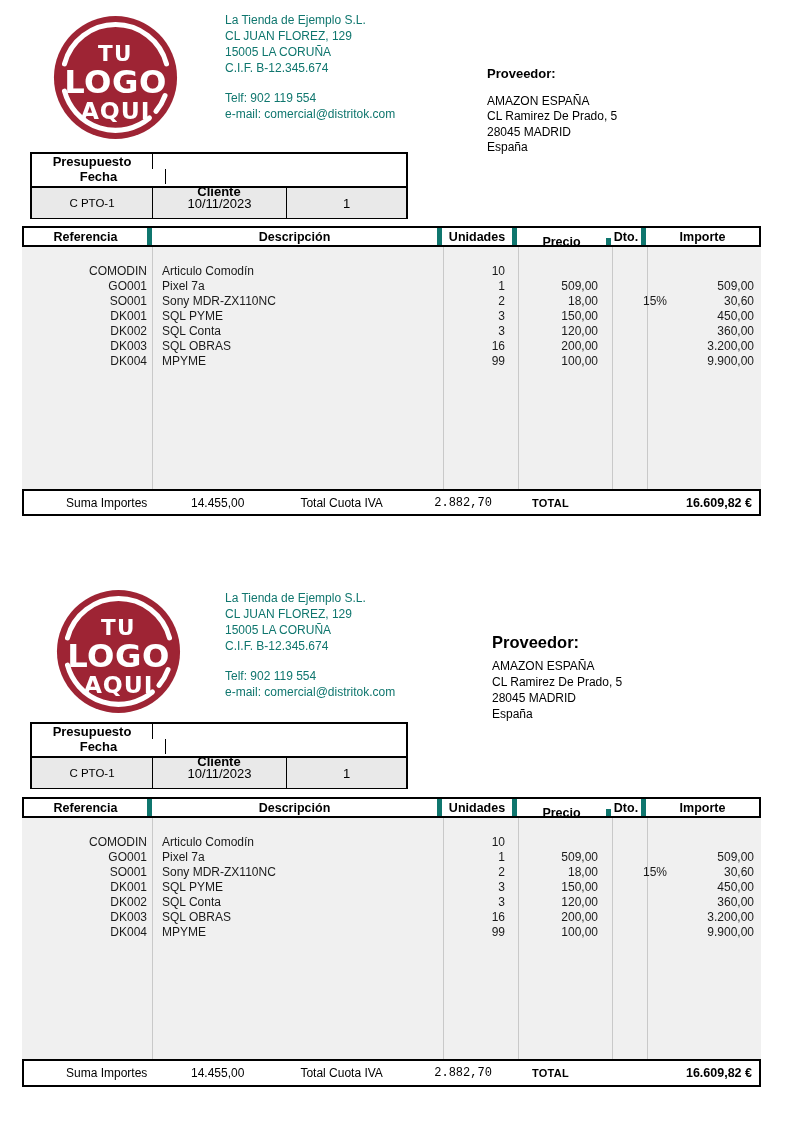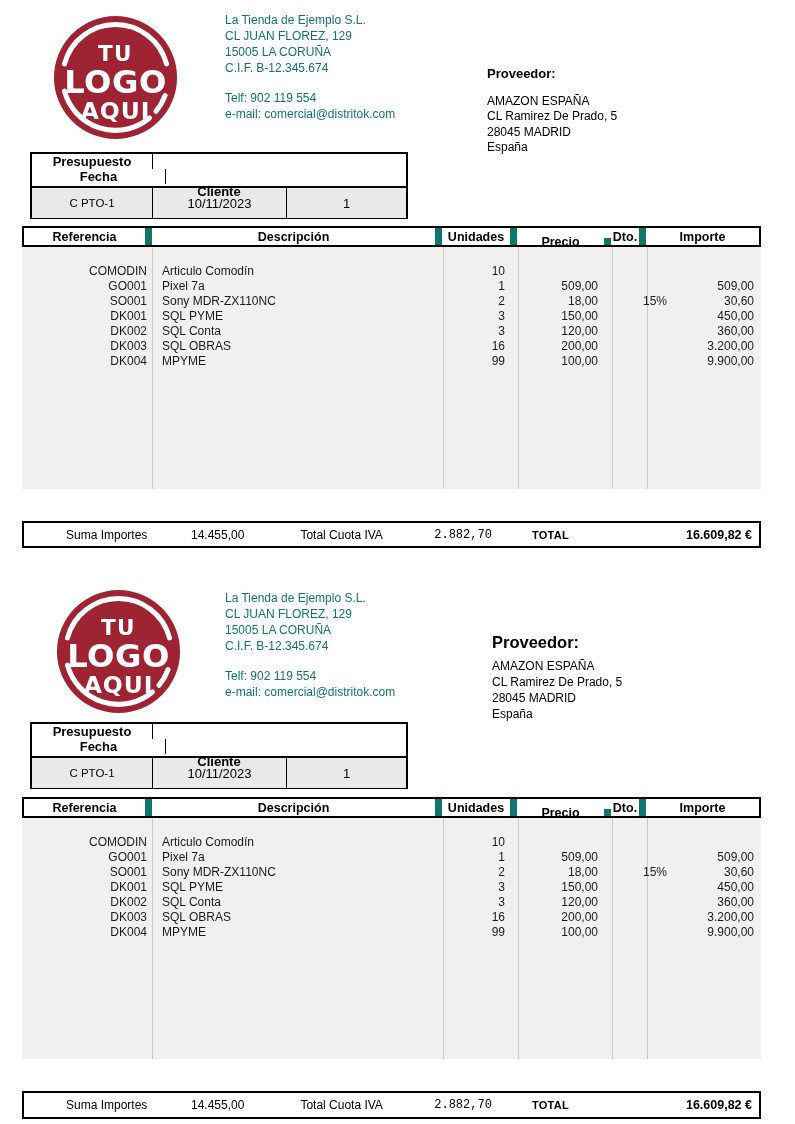--- a/index.html
+++ b/index.html
@@ -52,42 +52,42 @@
   .it-c3 { flex:1; border-right:none; }
   .it-head .it-cell { font-weight:bold; font-size:13px; }
   .it-vals .it-cell { font-size:13px; }
   .it-vals .it-c1 { font-size:11.5px; }
 
   
   .main-table { left:22px; width:739px; }
   .copy1 .main-table { top:226px; }
   .copy2 .main-table { top:222px; }
   .mt-head { display:flex; align-items:stretch; border:2px solid #000; height:21px; background:#fff; }
-  .mh { display:flex; align-items:center; justify-content:center; border-right:7px solid #0f766e; font-weight:bold; font-size:12.5px; }
+  .mh { display:flex; align-items:center; justify-content:center; border-right:5px solid #0f766e; font-weight:bold; font-size:12.5px; }
   .mh.c-imp { border-right:none; }
   .c-ref { width:128px; } .c-desc { width:290px; } .c-units { width:75px; }
   .c-price { width:94px;margin-top:10px; } .c-dto { width:35px; } .c-imp { flex:1; }
 
   .mt-body { position:relative; background:var(--table-body-bg,#f0f0f0); padding-top:17px; }
   .copy1 .mt-body { height:242px; }
   .copy2 .mt-body { height:241px; }
   .sep { position:absolute; top:0; bottom:0; width:1px; background:var(--separator,#c9c9c9); }
   .s1{left:130px} .s2{left:421px} .s3{left:496px} .s4{left:590px} .s5{left:625px}
 
   .mt-row { display:flex; height:15px; line-height:15px; font-size:12px; color:#1a1a1a; position:relative; }
   .rc { white-space:nowrap; overflow:hidden; }
   .rc-ref   { width:130px; text-align:right; padding-right:5px; }
   .rc-desc  { width:291px; padding-left:10px; }
   .rc-units { width:75px; text-align:right; padding-right:13px; }
   .rc-price { width:94px; text-align:right; padding-right:14px; }
   .rc-dto   { width:35px; text-align:right;margin-left:20px; }
   .rc-imp   { flex:1; text-align:right; padding-right:7px; }
 
   
-  .mt-totals { display:flex; align-items:center; border:2px solid #000; background:#fff; font-size:12px;margin-top:32px; }
+  .mt-totals { display:flex; align-items:center; border:2px solid #000; background:#fff; font-size:12px; }
   .copy1 .mt-totals { height:27px; }
   .copy2 .mt-totals { height:28px; }
   .t-sum-l { margin-left:42px; }
   .t-sum-v { width:86px; text-align:right; margin-left:11px; }
   .t-iva-l { margin-left:56px; }
   .t-iva-v { width:109px; text-align:right;font-family:Liberation Mono, monospace; }
   .t-tot-l { margin-left:40px; font-weight:bold; font-size:11px; letter-spacing:0.3px; }
   .t-tot-v { flex:1; text-align:right; padding-right:7px; font-weight:bold; font-size:12.5px; }
 </style>
 </head>

